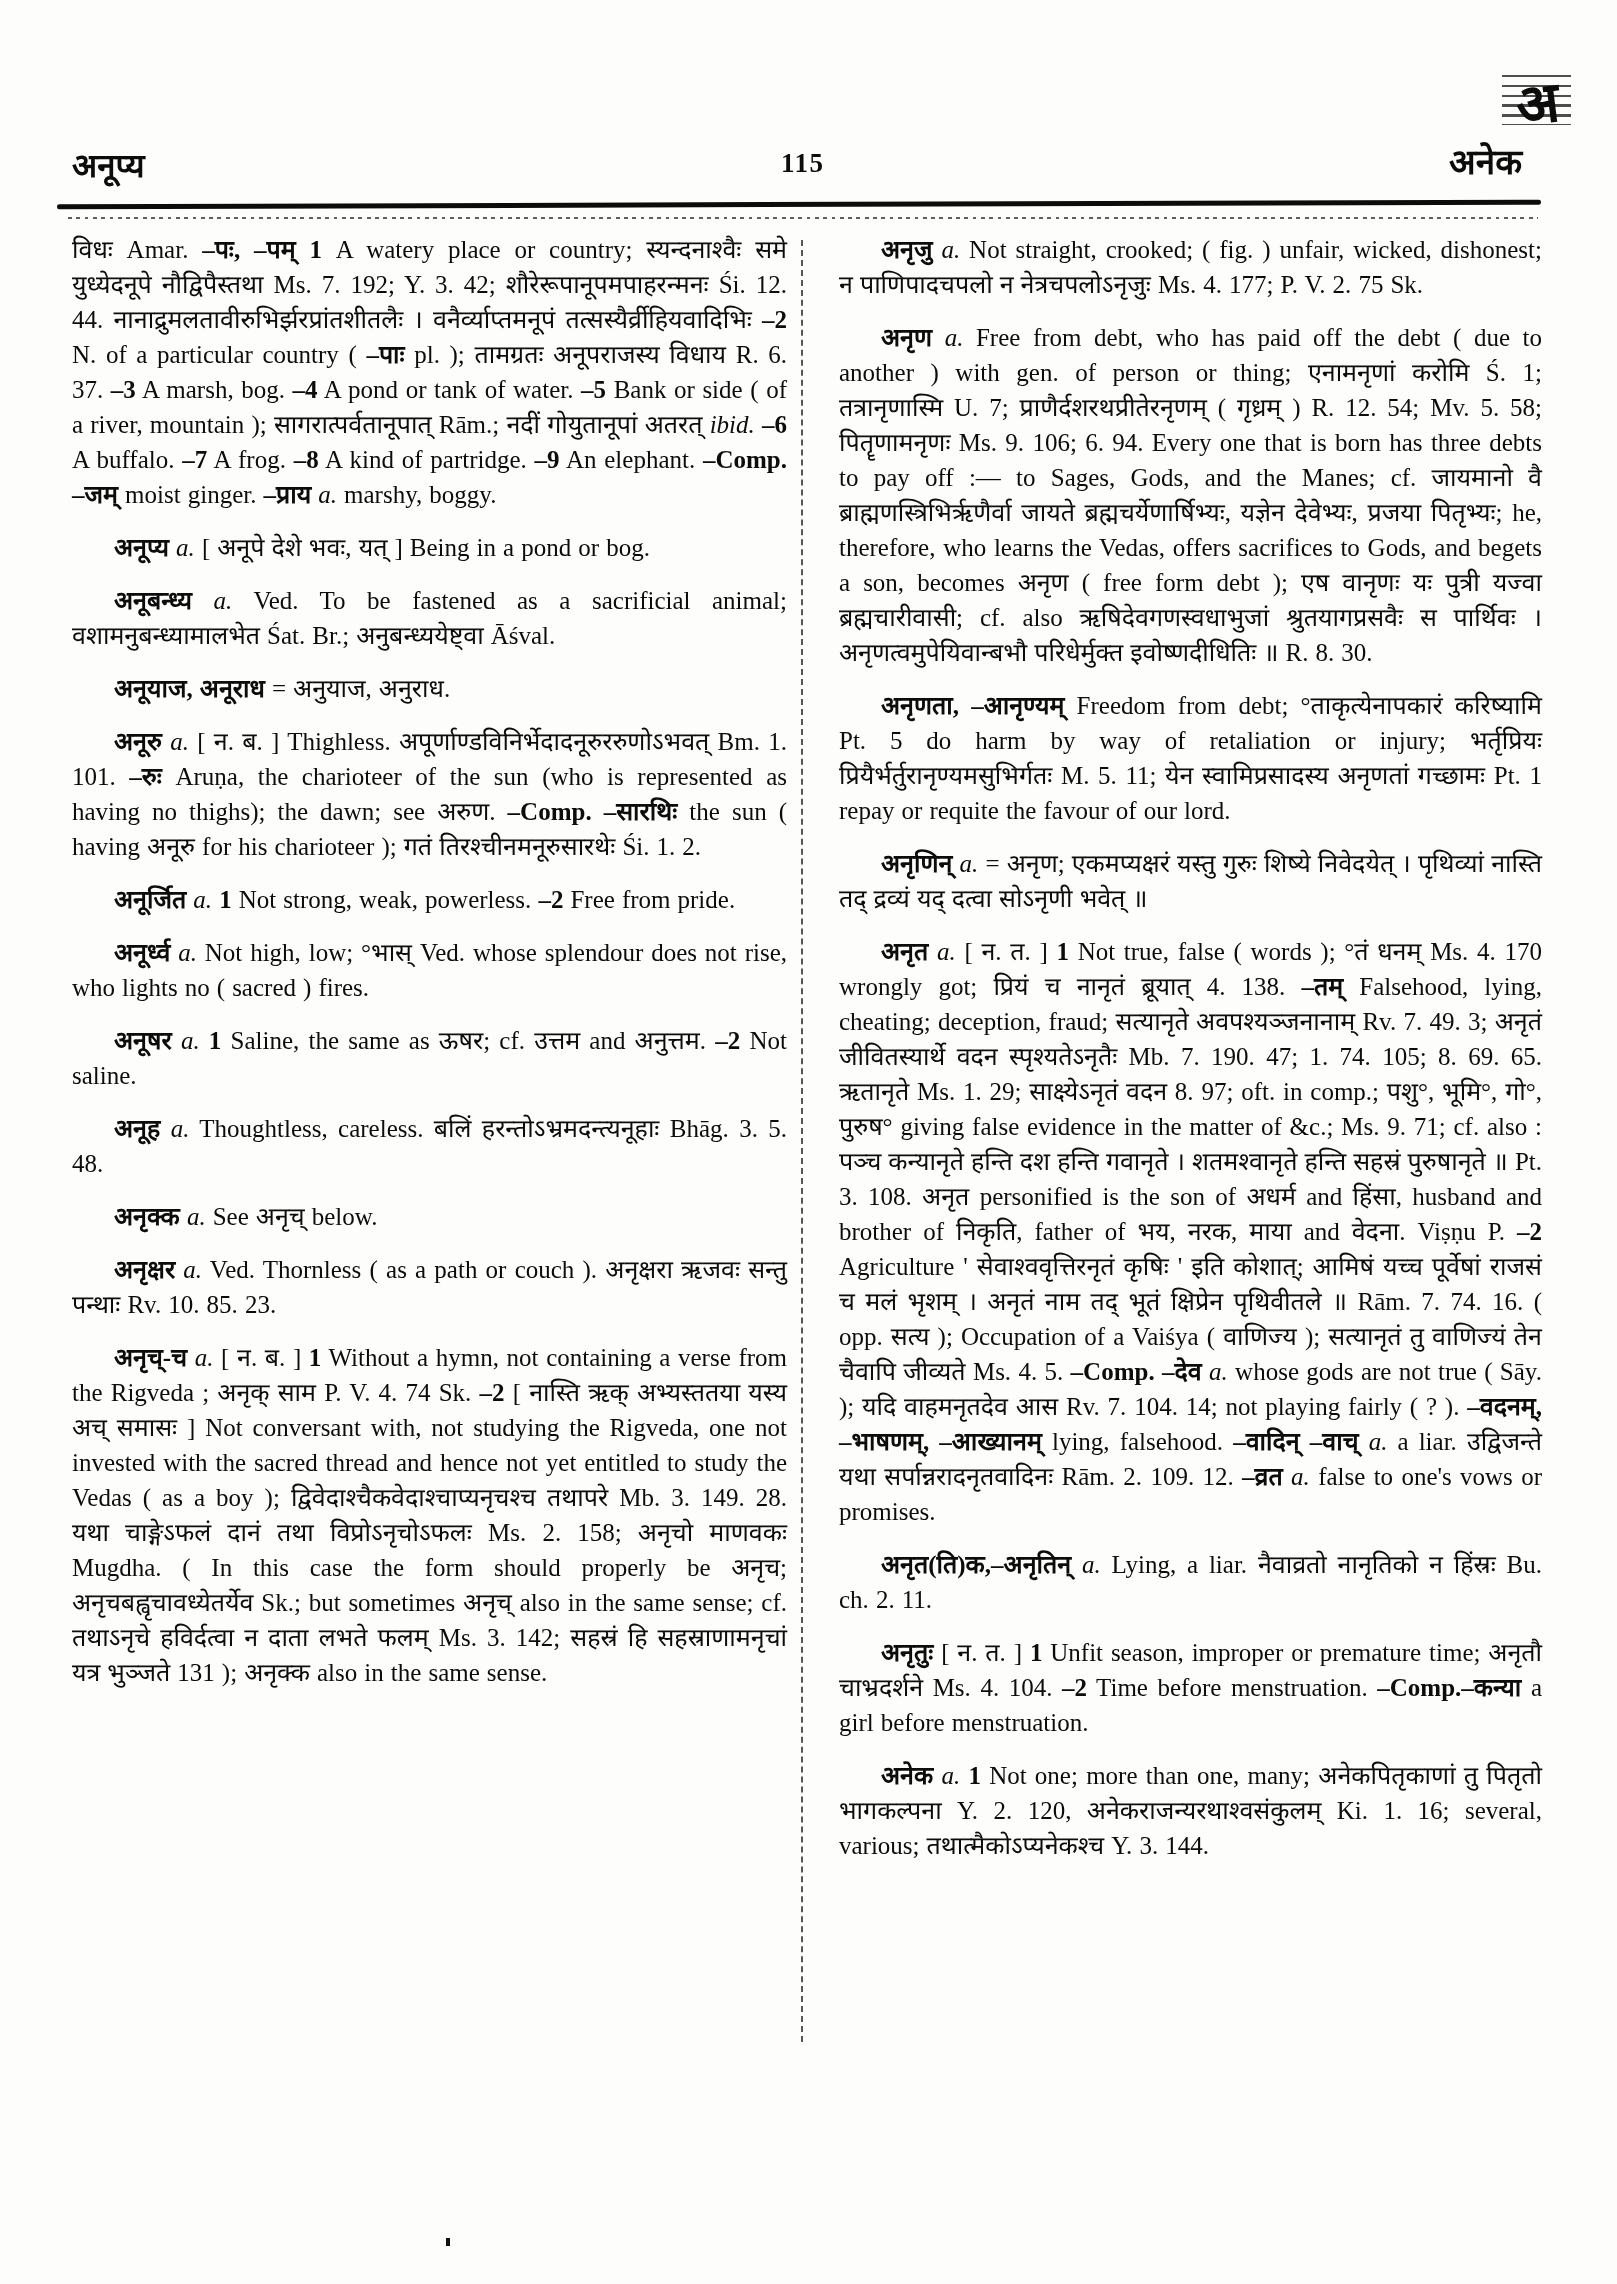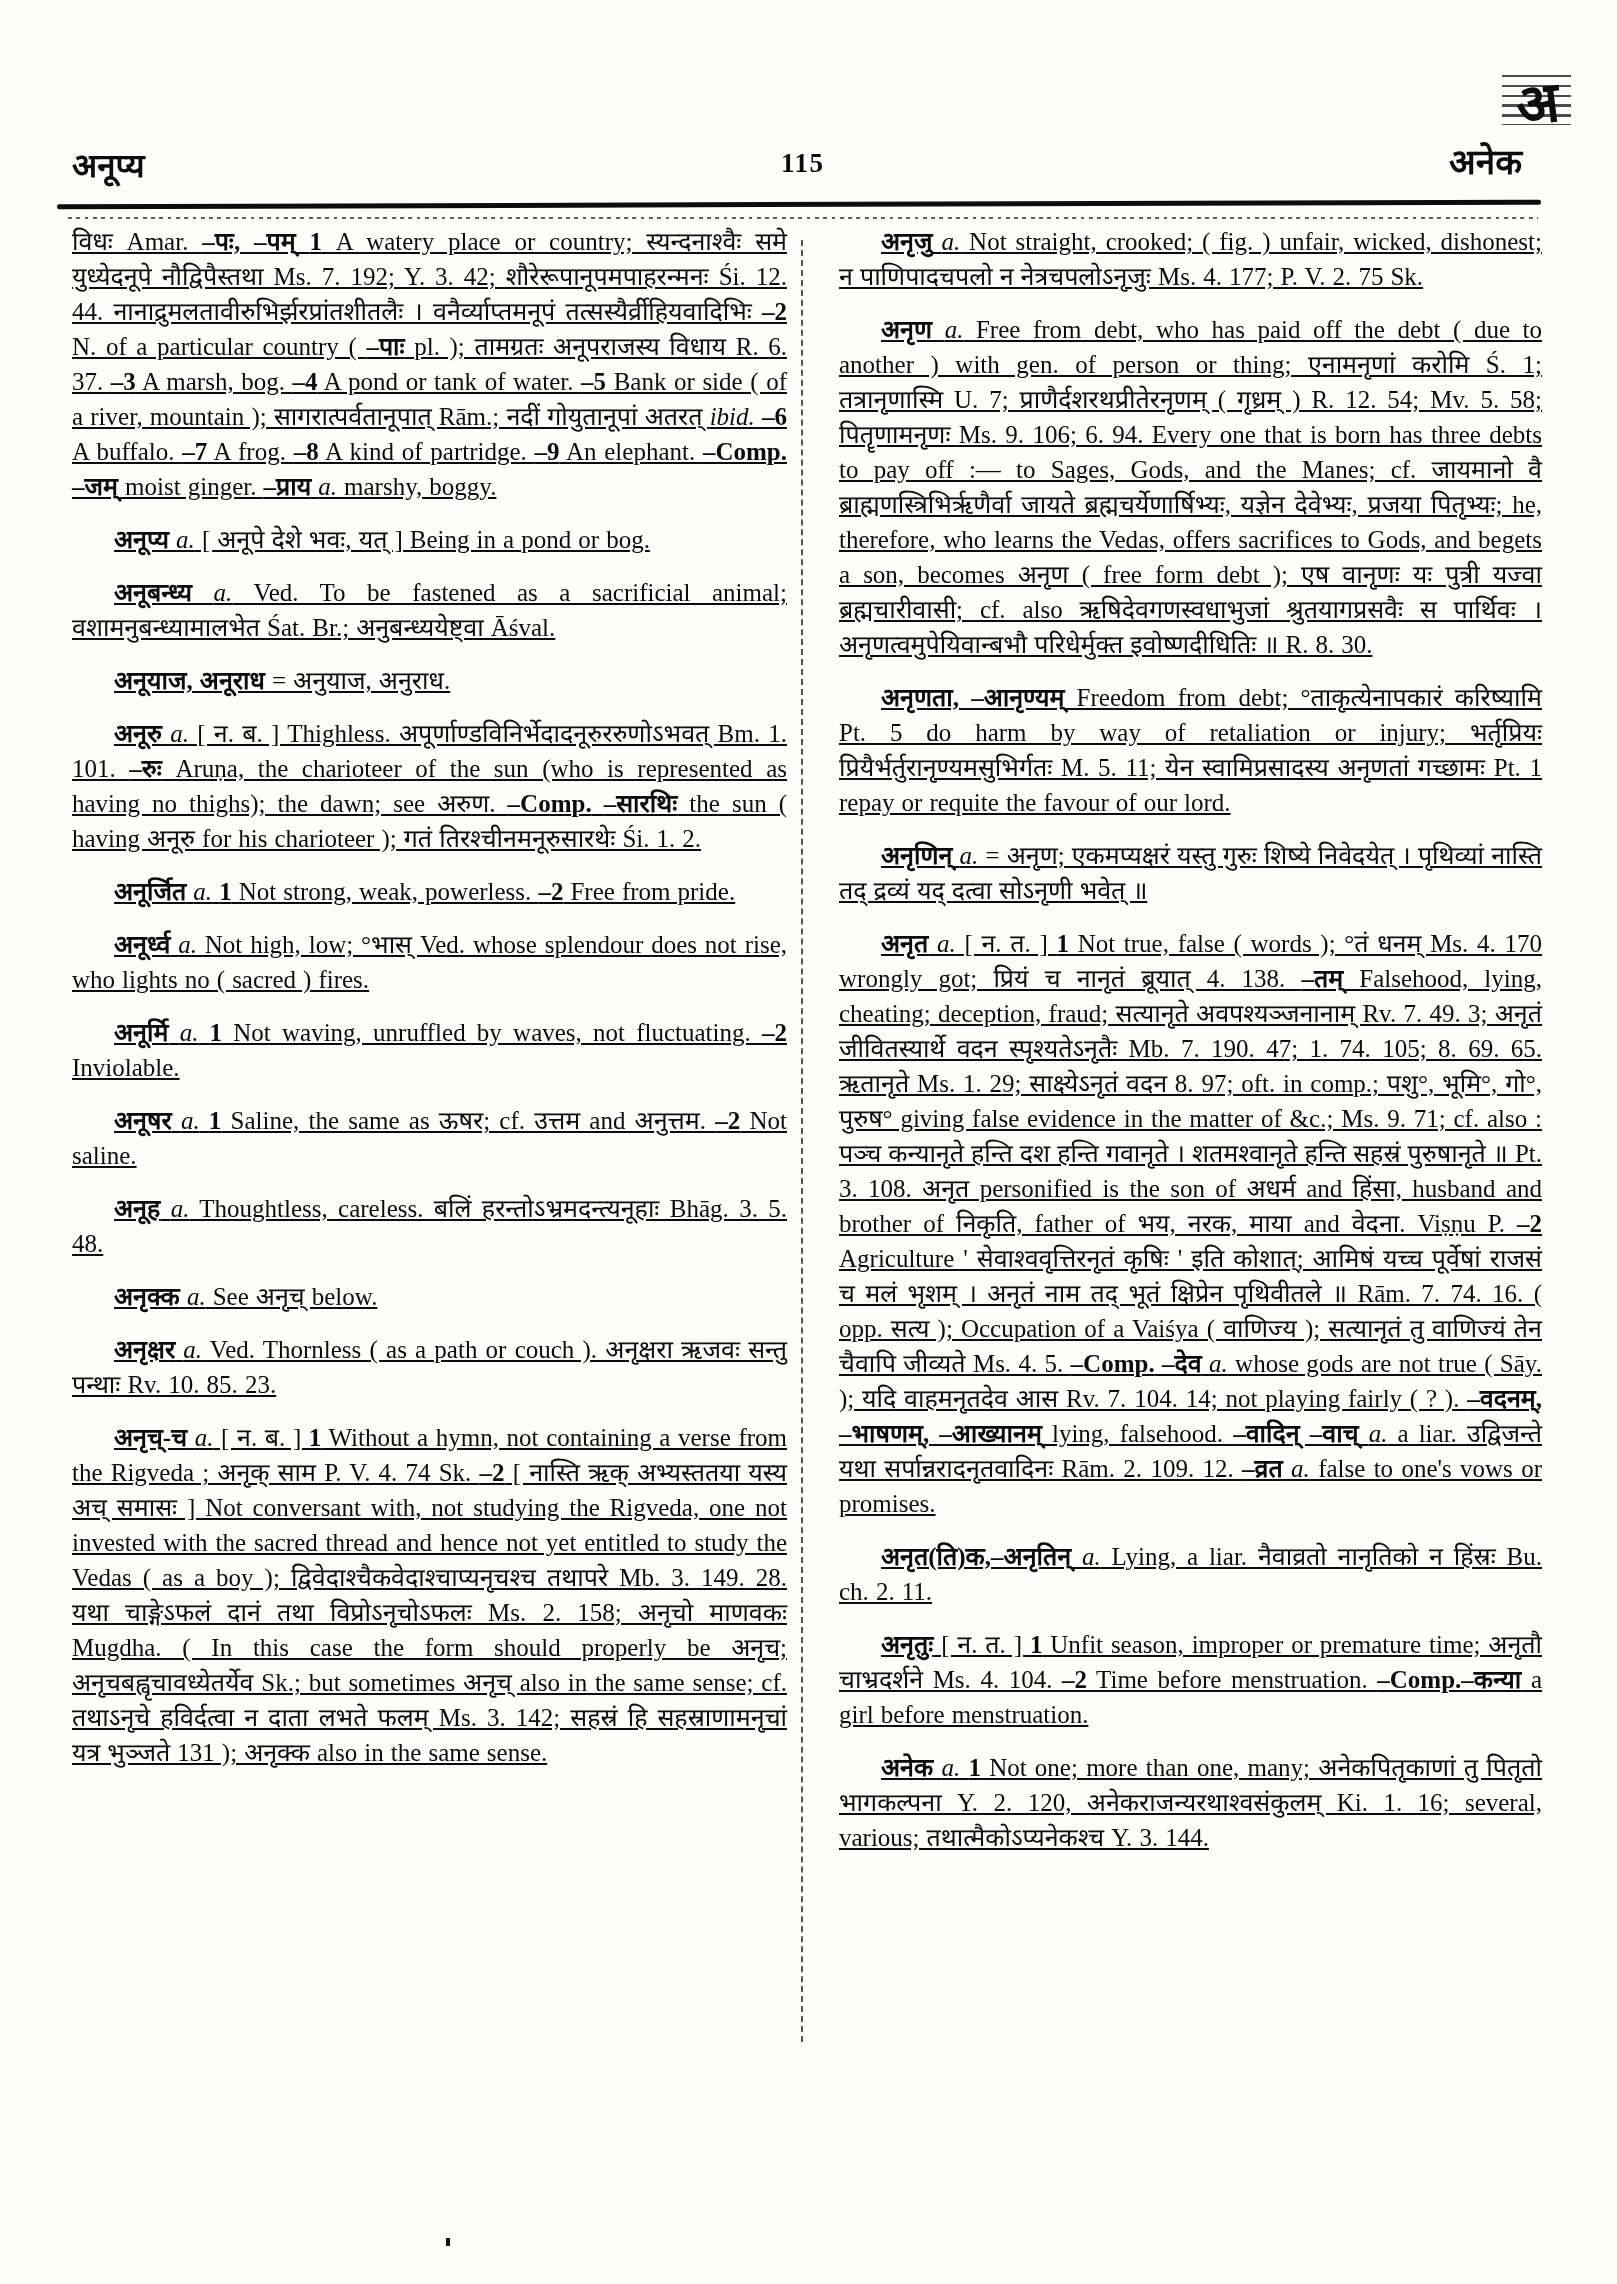--- a/index.html
+++ b/index.html
@@ -28,21 +28,21 @@
   .corner-mark{position:absolute;left:1502px;top:72px;width:69px;height:57px;}
   .corner-lines{
     position:absolute;left:0;top:3px;width:69px;height:50px;
     background:repeating-linear-gradient(to bottom,#222 0 2.3px,transparent 2.3px 9.8px);
     opacity:.8;
   }
   .corner-glyph{
     position:absolute;left:13.6px;top:-9px;
     font-size:56px;font-weight:bold;transform:rotate(-7deg);
   }
-  .col{position:absolute;top:224px;text-decoration:underline;}
+  .col{position:absolute;top:232px;}
   .col-left{left:72px;width:715px;}
   .col-right{left:839px;width:703px;}
   .col-divider{
     position:absolute;left:801px;top:240px;height:1802px;width:0;
     border-left:2.3px dashed #3a3a3a;opacity:.85;
   }
   p.entry{
     margin:0 0 18px 0;
     font-size:25px;line-height:35px;
     text-align:justify;text-indent:42px;
@@ -73,21 +73,20 @@
   <div class="col-divider"></div>
 
   <div class="col col-left">
     <p class="entry no-indent"><span>विधः Amar. </span><span class="b">–पः, –पम्</span><span> </span><span class="b">1</span><span> A watery place or country; स्यन्दनाश्वैः समे युध्येदनूपे नौद्विपैस्तथा Ms. 7. 192; Y. 3. 42; शौरेरूपानूपमपाहरन्मनः Śi. 12. 44. नानाद्रुमलतावीरुभिर्झरप्रांतशीतलैः । वनैर्व्याप्तमनूपं तत्सस्यैर्व्रीहियवादिभिः </span><span class="b">–2</span><span> N. of a particular country ( </span><span class="b">–पाः</span><span> pl. ); तामग्रतः अनूपराजस्य विधाय R. 6. 37. </span><span class="b">–3</span><span> A marsh, bog. </span><span class="b">–4</span><span> A pond or tank of water. </span><span class="b">–5</span><span> Bank or side ( of a river, mountain ); सागरात्पर्वतानूपात् Rām.; नदीं गोयुतानूपां अतरत् </span><span class="i">ibid.</span><span> </span><span class="b">–6</span><span> A buffalo. </span><span class="b">–7</span><span> A frog. </span><span class="b">–8</span><span> A kind of partridge. </span><span class="b">–9</span><span> An elephant. </span><span class="b">–Comp.</span><span> </span><span class="b">–जम्</span><span> moist ginger. </span><span class="b">–प्राय</span><span> </span><span class="i">a.</span><span> marshy, boggy.</span></p>
     <p class="entry"><span class="b">अनूप्य</span><span> </span><span class="i">a.</span><span> [ अनूपे देशे भवः, यत् ] Being in a pond or bog.</span></p>
     <p class="entry"><span class="b">अनूबन्ध्य</span><span> </span><span class="i">a.</span><span> Ved. To be fastened as a sacrificial animal; वशामनुबन्ध्यामालभेत Śat. Br.; अनुबन्ध्ययेष्ट्वा Āśval.</span></p>
     <p class="entry"><span class="b">अनूयाज, अनूराध</span><span> = अनुयाज, अनुराध.</span></p>
     <p class="entry"><span class="b">अनूरु</span><span> </span><span class="i">a.</span><span> [ न. ब. ] Thighless. अपूर्णाण्डविनिर्भेदादनूरुररुणोऽभवत् Bm. 1. 101. </span><span class="b">–रुः</span><span> Aruṇa, the charioteer of the sun (who is represented as having no thighs); the dawn; see अरुण. </span><span class="b">–Comp.</span><span> </span><span class="b">–सारथिः</span><span> the sun ( having अनूरु for his charioteer ); गतं तिरश्चीनमनूरुसारथेः Śi. 1. 2.</span></p>
     <p class="entry"><span class="b">अनूर्जित</span><span> </span><span class="i">a.</span><span> </span><span class="b">1</span><span> Not strong, weak, powerless. </span><span class="b">–2</span><span> Free from pride.</span></p>
     <p class="entry"><span class="b">अनूर्ध्व</span><span> </span><span class="i">a.</span><span> Not high, low; °भास् Ved. whose splendour does not rise, who lights no ( sacred ) fires.</span></p>
-    <p class="entry"><span class="b">अनूर्मि</span><span> </span><span class="i">a.</span><span> </span><span class="b">1</span><span> Not waving, unruffled by waves, not fluctuating. </span><span class="b">–2</span><span> Inviolable.</span></p>
     <p class="entry"><span class="b">अनूषर</span><span> </span><span class="i">a.</span><span> </span><span class="b">1</span><span> Saline, the same as ऊषर; cf. उत्तम and अनुत्तम. </span><span class="b">–2</span><span> Not saline.</span></p>
     <p class="entry"><span class="b">अनूह</span><span> </span><span class="i">a.</span><span> Thoughtless, careless. बलिं हरन्तोऽभ्रमदन्त्यनूहाः Bhāg. 3. 5. 48.</span></p>
     <p class="entry"><span class="b">अनृक्क</span><span> </span><span class="i">a.</span><span> See अनृच् below.</span></p>
     <p class="entry"><span class="b">अनृक्षर</span><span> </span><span class="i">a.</span><span> Ved. Thornless ( as a path or couch ). अनृक्षरा ऋजवः सन्तु पन्थाः Rv. 10. 85. 23.</span></p>
     <p class="entry"><span class="b">अनृच्-च</span><span> </span><span class="i">a.</span><span> [ न. ब. ] </span><span class="b">1</span><span> Without a hymn, not containing a verse from the Rigveda ; अनृक् साम P. V. 4. 74 Sk. </span><span class="b">–2</span><span> [ नास्ति ऋक् अभ्यस्ततया यस्य अच् समासः ] Not conversant with, not studying the Rigveda, one not invested with the sacred thread and hence not yet entitled to study the Vedas ( as a boy ); द्विवेदाश्चैकवेदाश्चाप्यनृचश्च तथापरे Mb. 3. 149. 28. यथा चाङ्गेऽफलं दानं तथा विप्रोऽनृचोऽफलः Ms. 2. 158; अनृचो माणवकः Mugdha. ( In this case the form should properly be अनृच; अनृचबह्वृचावध्येतर्येव Sk.; but sometimes अनृच् also in the same sense; cf. तथाऽनृचे हविर्दत्वा न दाता लभते फलम् Ms. 3. 142; सहस्रं हि सहस्राणामनृचां यत्र भुञ्जते 131 ); अनृक्क also in the same sense.</span></p>
   </div>
 
   <div class="col col-right">
     <p class="entry"><span class="b">अनृजु</span><span> </span><span class="i">a.</span><span> Not straight, crooked; ( fig. ) unfair, wicked, dishonest; न पाणिपादचपलो न नेत्रचपलोऽनृजुः Ms. 4. 177; P. V. 2. 75 Sk.</span></p>
     <p class="entry"><span class="b">अनृण</span><span> </span><span class="i">a.</span><span> Free from debt, who has paid off the debt ( due to another ) with gen. of person or thing; एनामनृणां करोमि Ś. 1; तत्रानृणास्मि U. 7; प्राणैर्दशरथप्रीतेरनृणम् ( गृध्रम् ) R. 12. 54; Mv. 5. 58; पितॄणामनृणः Ms. 9. 106; 6. 94. Every one that is born has three debts to pay off :— to Sages, Gods, and the Manes; cf. जायमानो वै ब्राह्मणस्त्रिभिर्ऋणैर्वा जायते ब्रह्मचर्येणार्षिभ्यः, यज्ञेन देवेभ्यः, प्रजया पितृभ्यः; he, therefore, who learns the Vedas, offers sacrifices to Gods, and begets a son, becomes अनृण ( free form debt ); एष वानृणः यः पुत्री यज्वा ब्रह्मचारीवासी; cf. also ऋषिदेवगणस्वधाभुजां श्रुतयागप्रसवैः स पार्थिवः । अनृणत्वमुपेयिवान्बभौ परिधेर्मुक्त इवोष्णदीधितिः ॥ R. 8. 30.</span></p>

